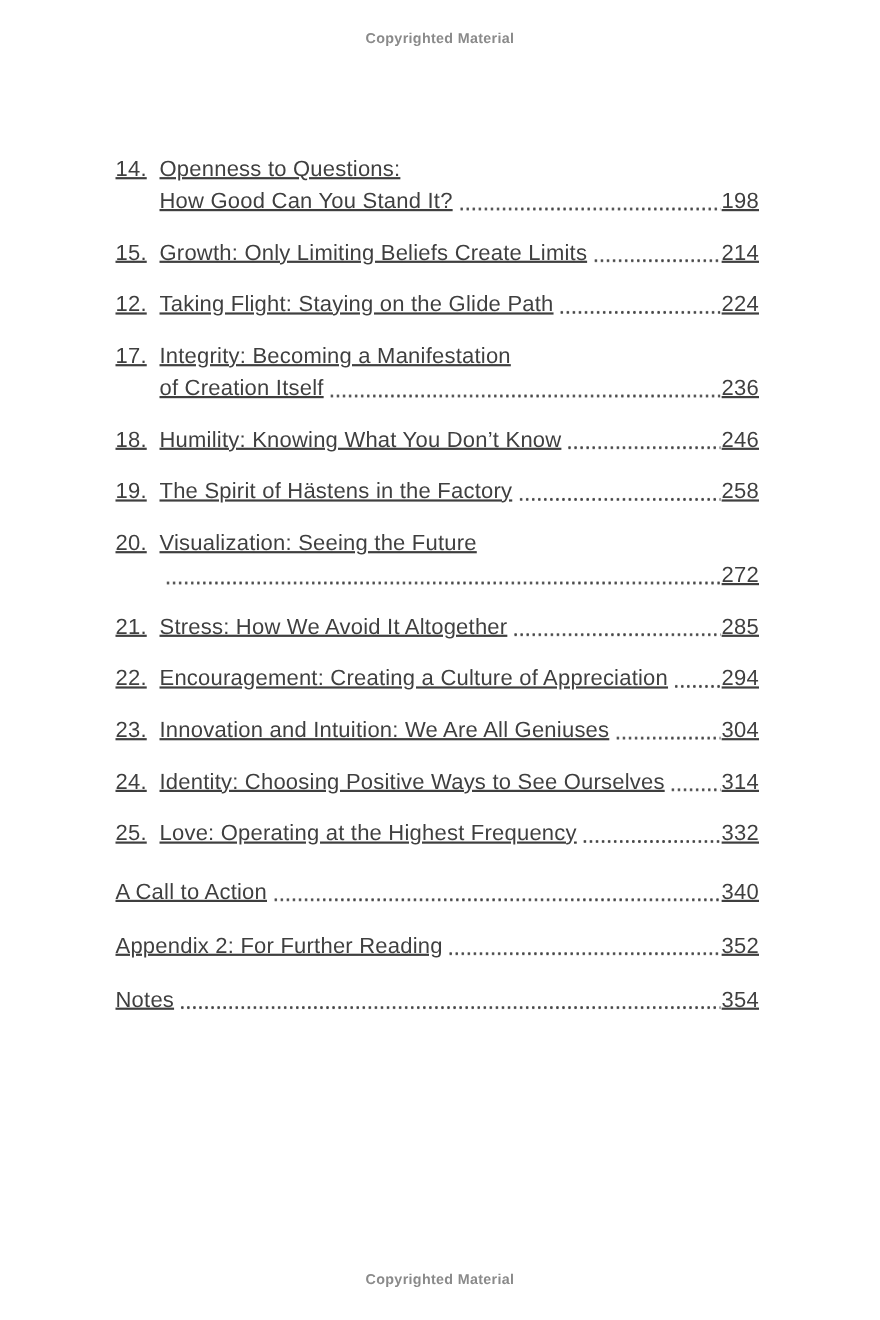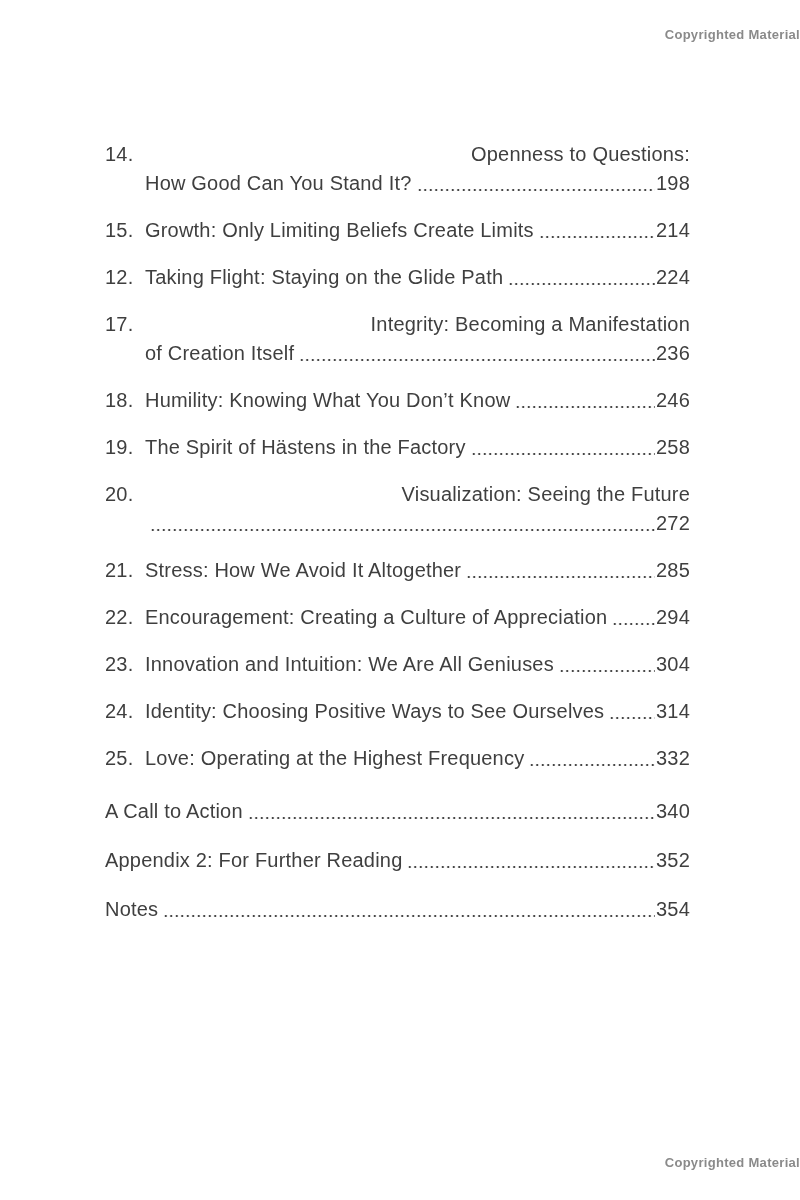--- a/index.html
+++ b/index.html
@@ -12,21 +12,21 @@
     width: 800px;
     height: 1200px;
     font-family: "Liberation Sans", sans-serif;
     color: #3f3f3f;
     overflow: hidden;
   }
   .copyright {
     position: absolute;
     left: 0;
     width: 800px;
-    text-align: right;
+    text-align: center;
     font-size: 13px;
     font-weight: 700;
     letter-spacing: 0.3px;
     color: #8a8a8a;
   }
   .copyright.top { top: 27px; }
   .copyright.bottom { top: 1155px; }
 
   .toc {
     position: absolute;
@@ -34,29 +34,29 @@
     top: 140px;
     width: 585px;
     font-size: 20px;
     line-height: 29px;
     font-weight: 300;
     letter-spacing: 0.2px;
   }
   .row {
     display: flex;
     margin-bottom: 18px;
+    text-decoration: underline;
   }
   .num {
     flex: 0 0 40px;
     width: 40px;
   }
   .body {
     flex: 1 1 auto;
     min-width: 0;
-    text-align: right;
   }
   .lline {
     display: flex;
   }
   .ttl { white-space: nowrap; }
   .pg  { white-space: nowrap; }
   .leader {
     flex: 1 1 auto;
     align-self: flex-end;
     height: 8px;

